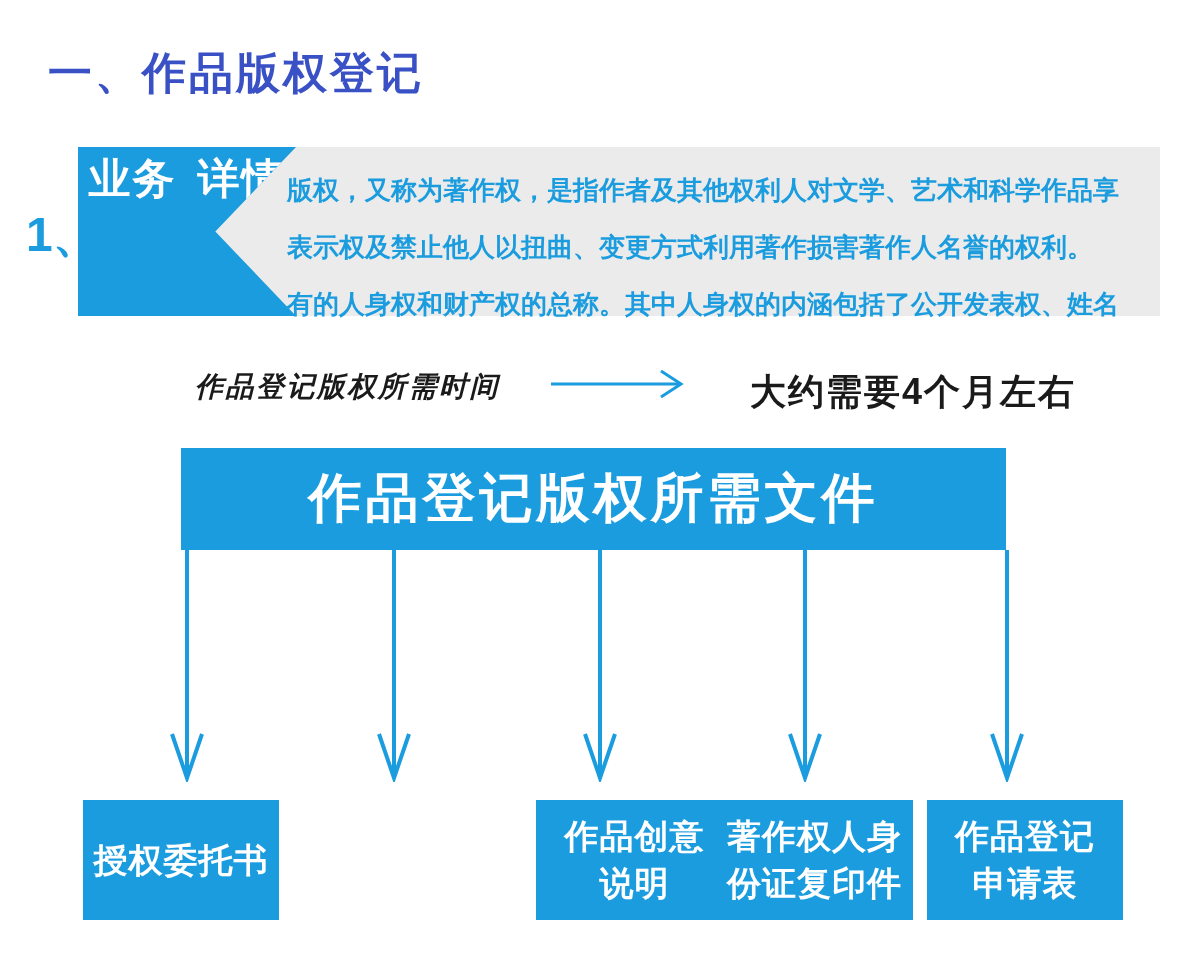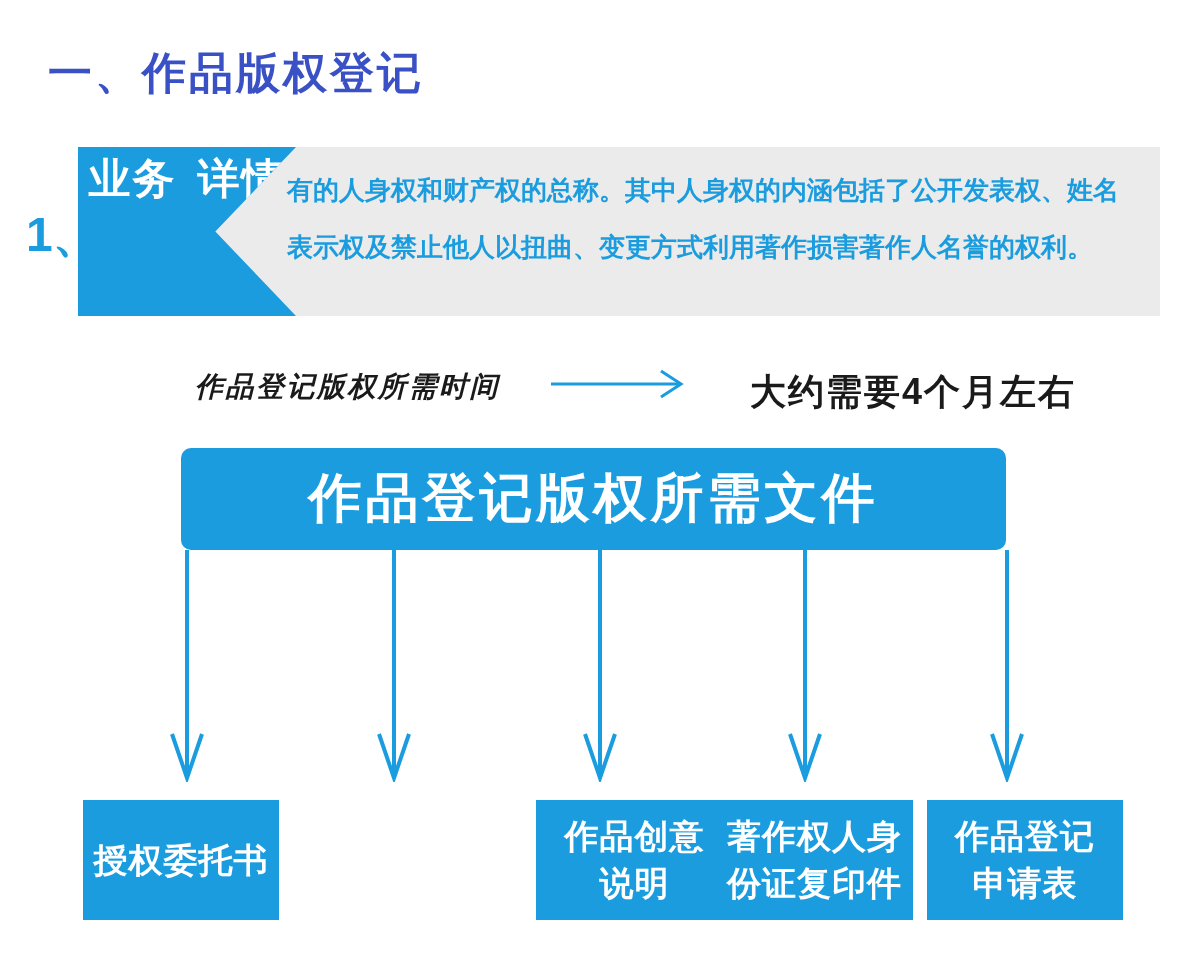--- a/index.html
+++ b/index.html
@@ -45,21 +45,21 @@
     position:absolute;left:549px;top:368px;width:140px;height:32px;
   }
   .timeline-value{
     position:absolute;left:750px;top:368px;
     font-size:36px;font-weight:bold;letter-spacing:2px;color:#1A1A1A;white-space:nowrap;
   }
   
   .doc-banner{
     position:absolute;left:181px;top:448px;width:825px;height:102px;
     background:#1A9CDE;display:flex;align-items:center;justify-content:center;
-    color:#ffffff;font-size:53px;font-weight:bold;letter-spacing:4px;white-space:nowrap;border-radius:10px;
+    color:#ffffff;font-size:53px;font-weight:bold;letter-spacing:4px;white-space:nowrap;
   }
   
   .down-arrow{position:absolute;top:550px;width:40px;height:232px;}
   
   .doc-box{
     position:absolute;top:800px;height:120px;background:#1A9CDE;
     display:flex;align-items:center;justify-content:center;text-align:center;
     color:#ffffff;font-size:34px;font-weight:bold;line-height:47px;
     white-space:pre-line;letter-spacing:1px;
   }
@@ -74,22 +74,23 @@
   <div class="item-number">1、</div>
 
   <div class="detail-panel"></div>
 
   <div class="detail-label">
     <div class="line">业务</div>
     <div class="line">详情</div>
   </div>
 
   <div class="detail-text">
+    <div>版权，又称为著作权，是指作者及其他权利人对文学、艺术和科学作品享</div>
+    <div>表示权及禁止他人以扭曲、变更方式利用著作损害著作人名誉的权利。</div>
     <div>有的人身权和财产权的总称。其中人身权的内涵包括了公开发表权、姓名</div>
-    <div>表示权及禁止他人以扭曲、变更方式利用著作损害著作人名誉的权利。</div>
   </div>
 
   <div class="timeline-label">作品登记版权所需时间</div>
 
   <svg class="timeline-arrow" viewBox="0 0 140 32">
     <line x1="2" y1="16" x2="130" y2="16" stroke="#1A9CDE" stroke-width="3"></line>
     <polyline points="112,3 132,16 112,29" fill="none" stroke="#1A9CDE" stroke-width="3"></polyline>
   </svg>
 
   <div class="timeline-value">大约需要4个月左右</div>

